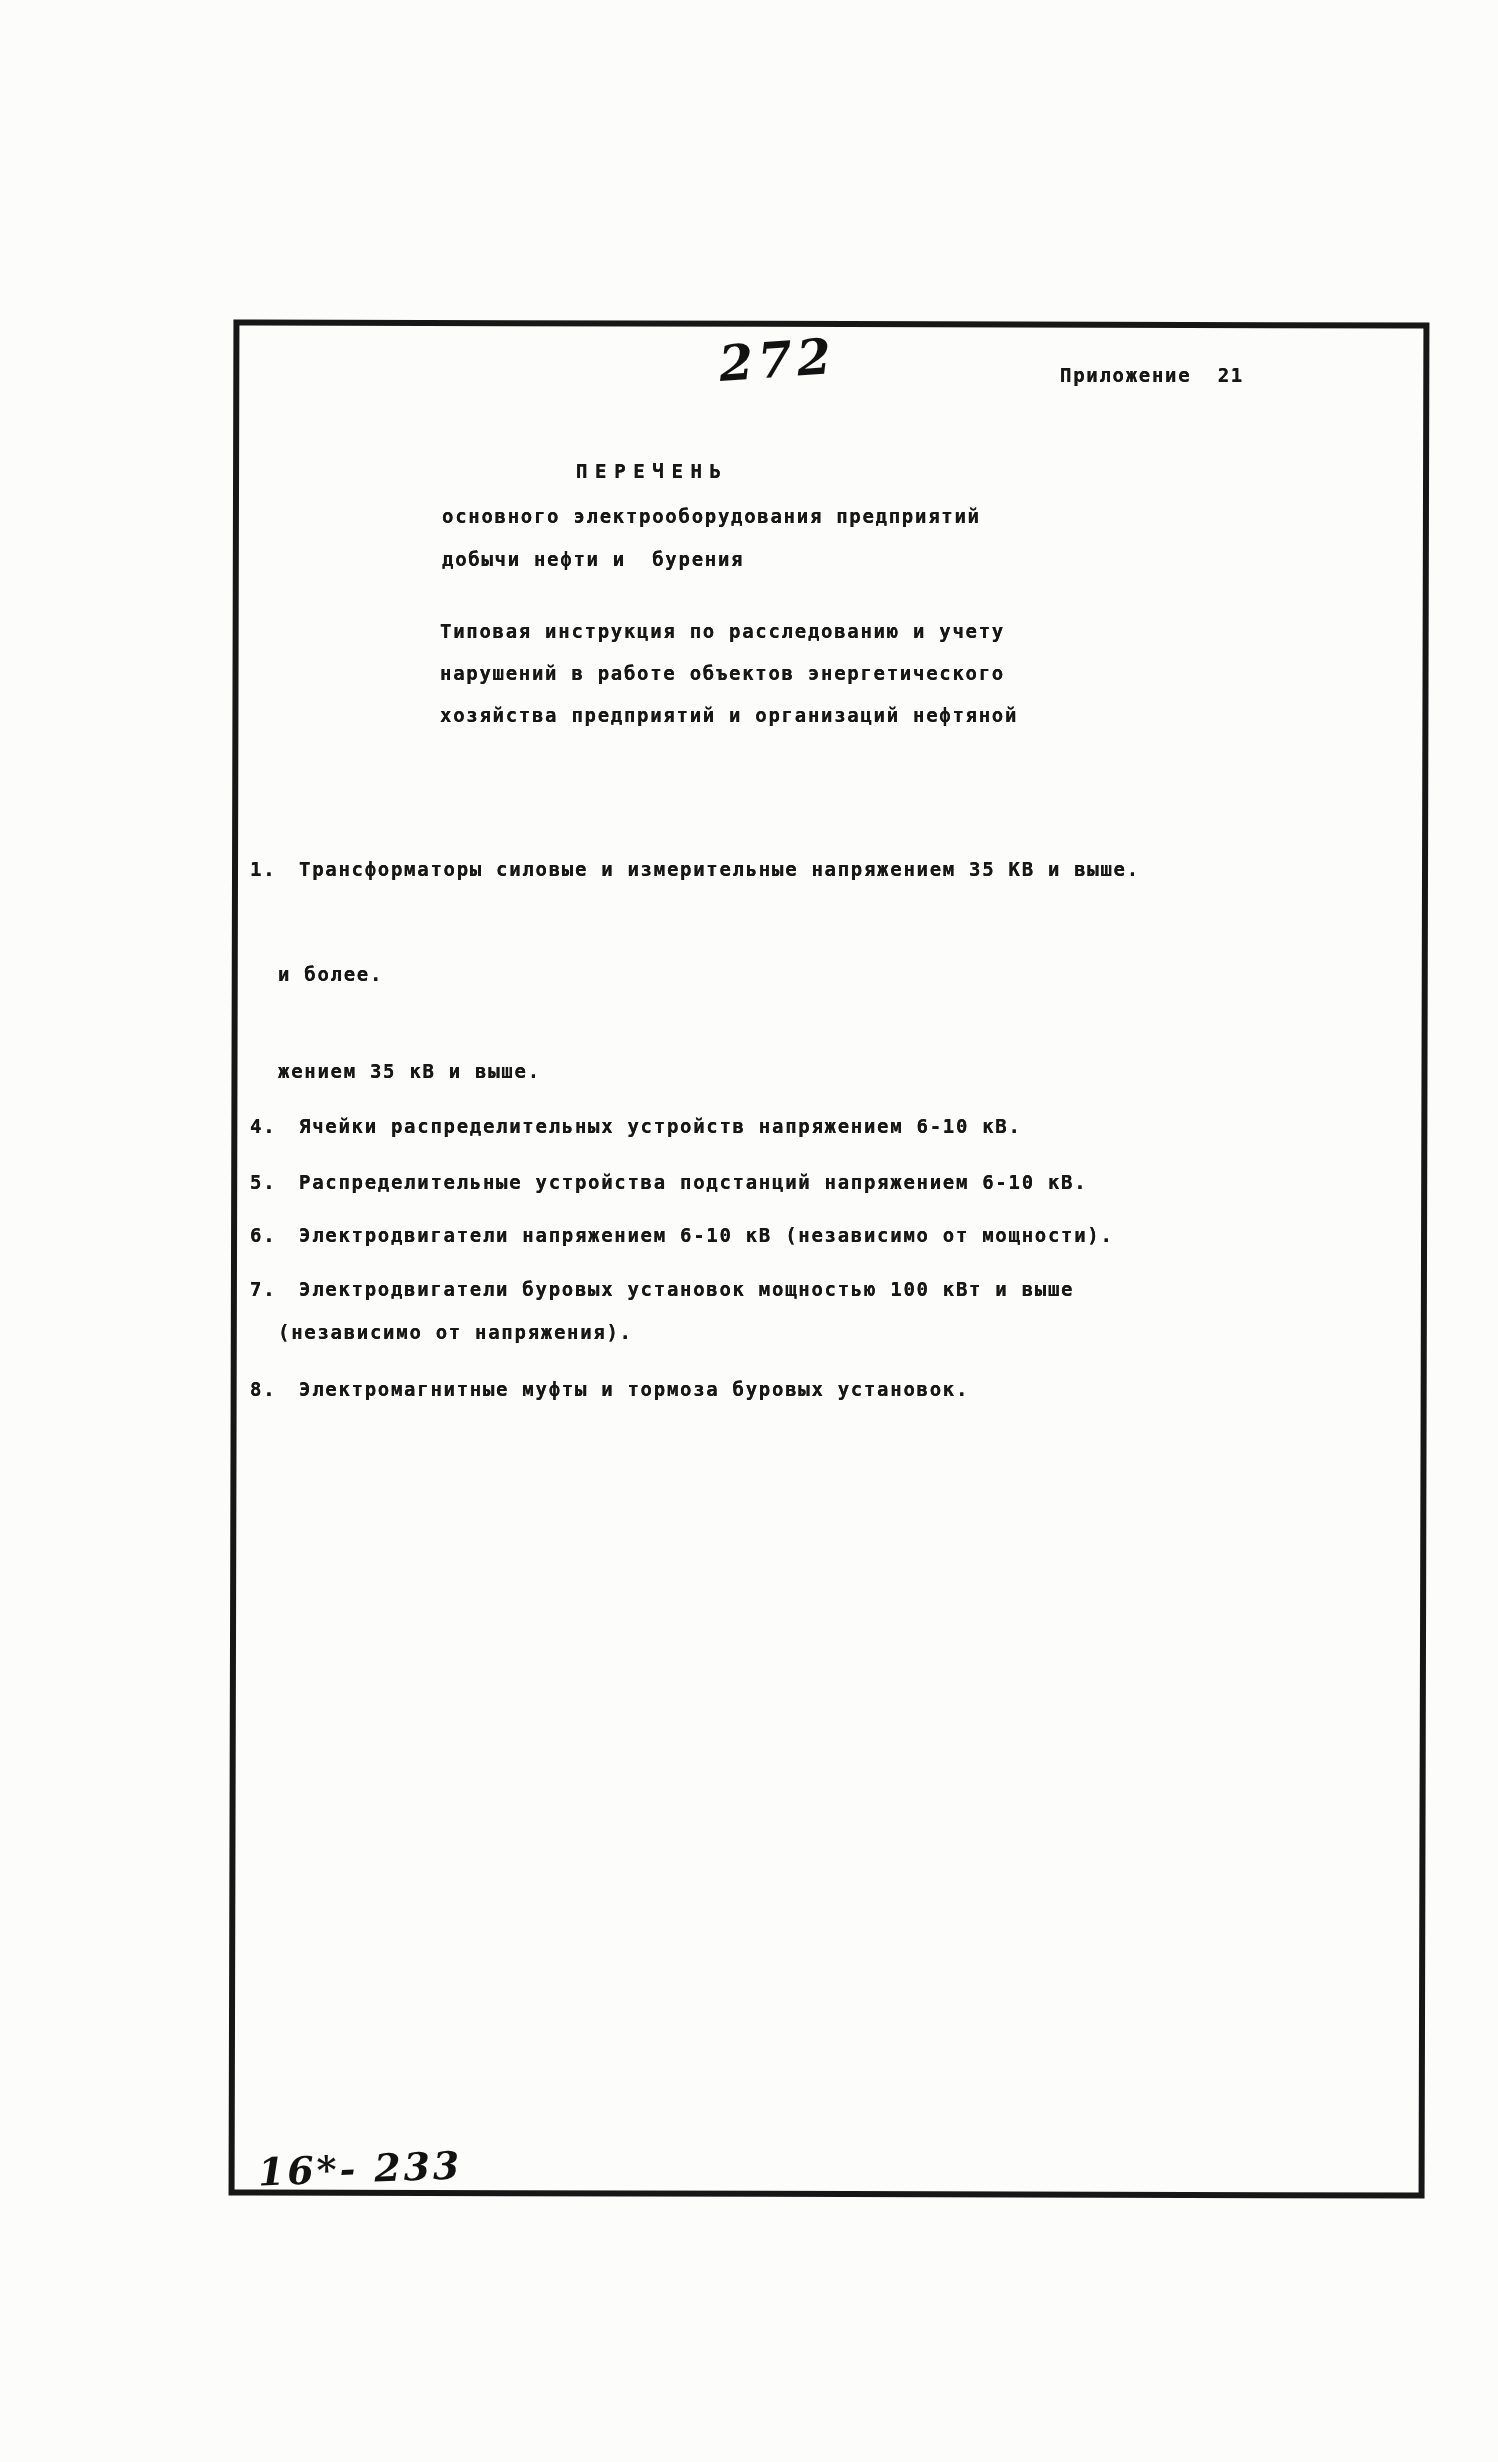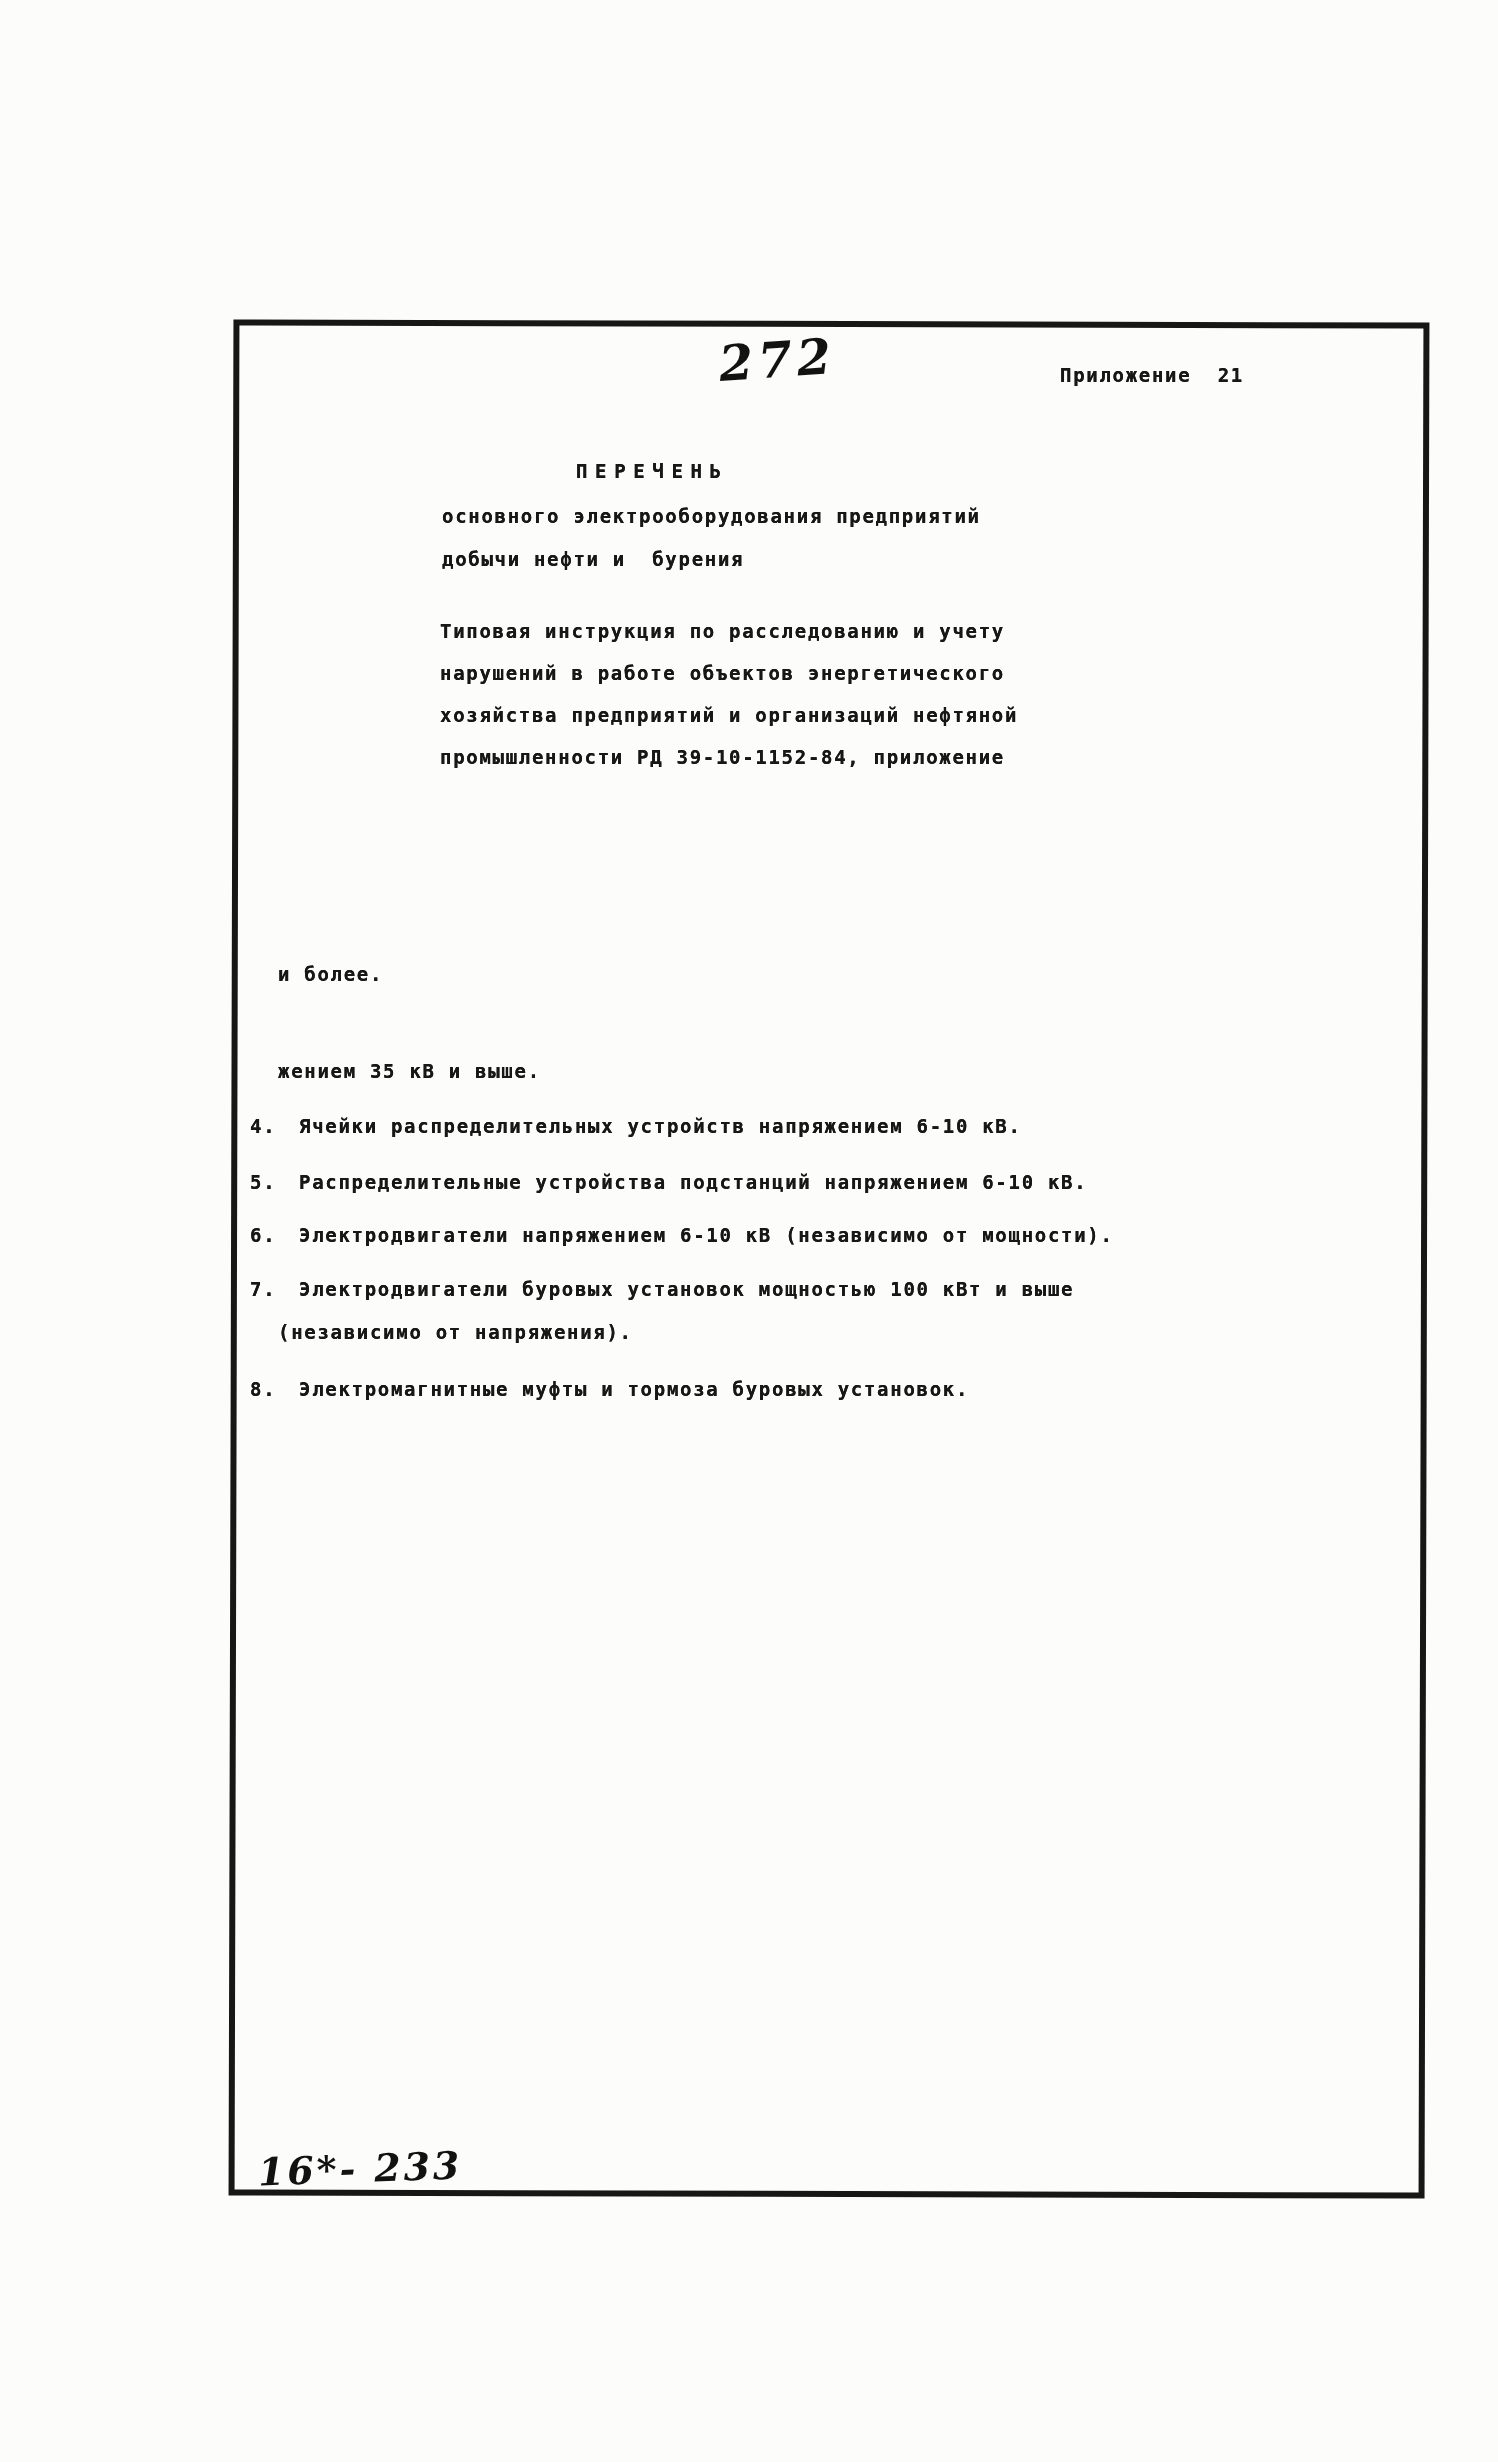--- a/index.html
+++ b/index.html
@@ -65,22 +65,22 @@
   <div class="tw" style="left:1060px; top:364px">Приложение  21</div>
 
   <div class="tw title" style="left:576px; top:460px">П Е Р Е Ч Е Н Ь</div>
 
   <div class="tw" style="left:442px; top:505px">основного электрооборудования предприятий</div>
   <div class="tw" style="left:442px; top:548px">добычи нефти и  бурения</div>
 
   <div class="tw" style="left:440px; top:620px">Типовая инструкция по расследованию и учету</div>
   <div class="tw" style="left:440px; top:662px">нарушений в работе объектов энергетического</div>
   <div class="tw" style="left:440px; top:704px">хозяйства предприятий и организаций нефтяной</div>
-  <div class="tw" style="left:440px; top:746px">промышленности РД 39-10-1152-84, приложение</div>
 
+  <div class="tw" style="left:250px; top:858px"><span class="num">1.</span><span>Трансформаторы силовые и измерительные напряжением 35 КВ и выше.</span></div>
 
   <div class="tw" style="left:278px; top:963px">и более.</div>
 
   <div class="tw" style="left:278px; top:1060px">жением 35 кВ и выше.</div>
 
   <div class="tw" style="left:250px; top:1115px"><span class="num">4.</span><span>Ячейки распределительных устройств напряжением 6-10 кВ.</span></div>
 
   <div class="tw" style="left:250px; top:1171px"><span class="num">5.</span><span>Распределительные устройства подстанций напряжением 6-10 кВ.</span></div>
 
   <div class="tw" style="left:250px; top:1224px"><span class="num">6.</span><span>Электродвигатели напряжением 6-10 кВ (независимо от мощности).</span></div>

